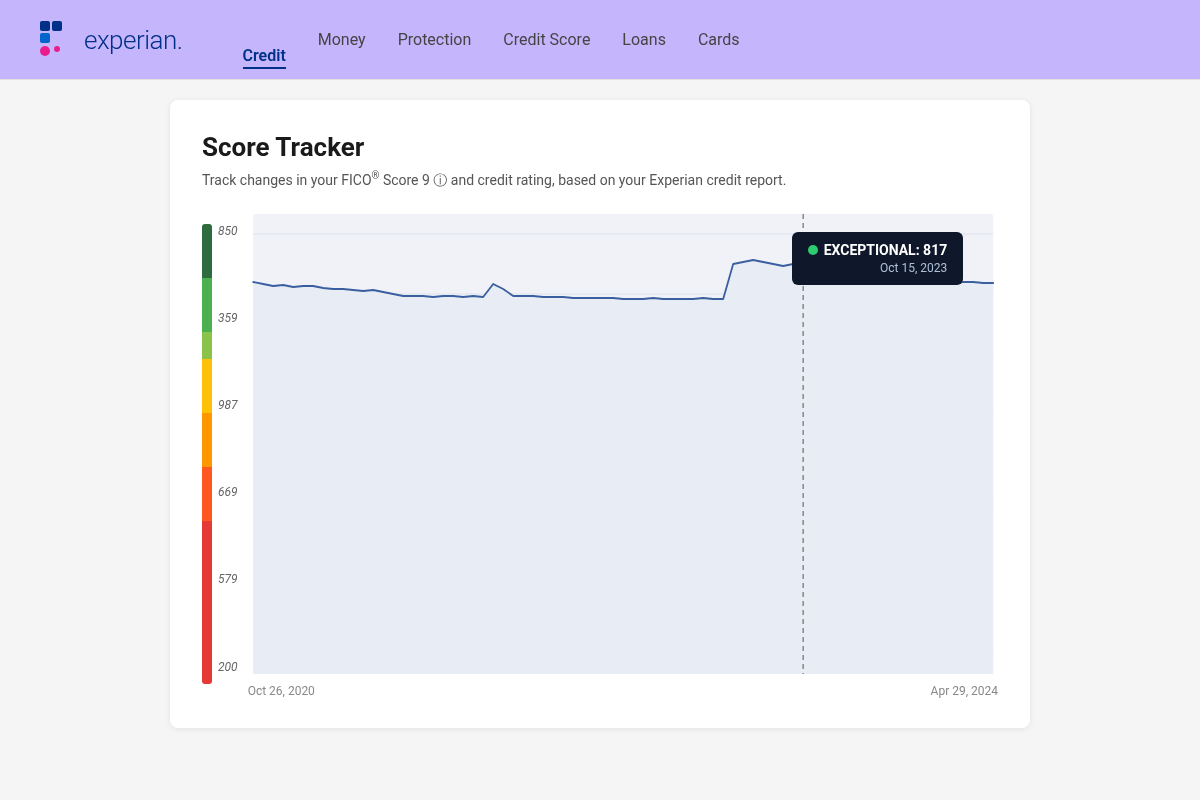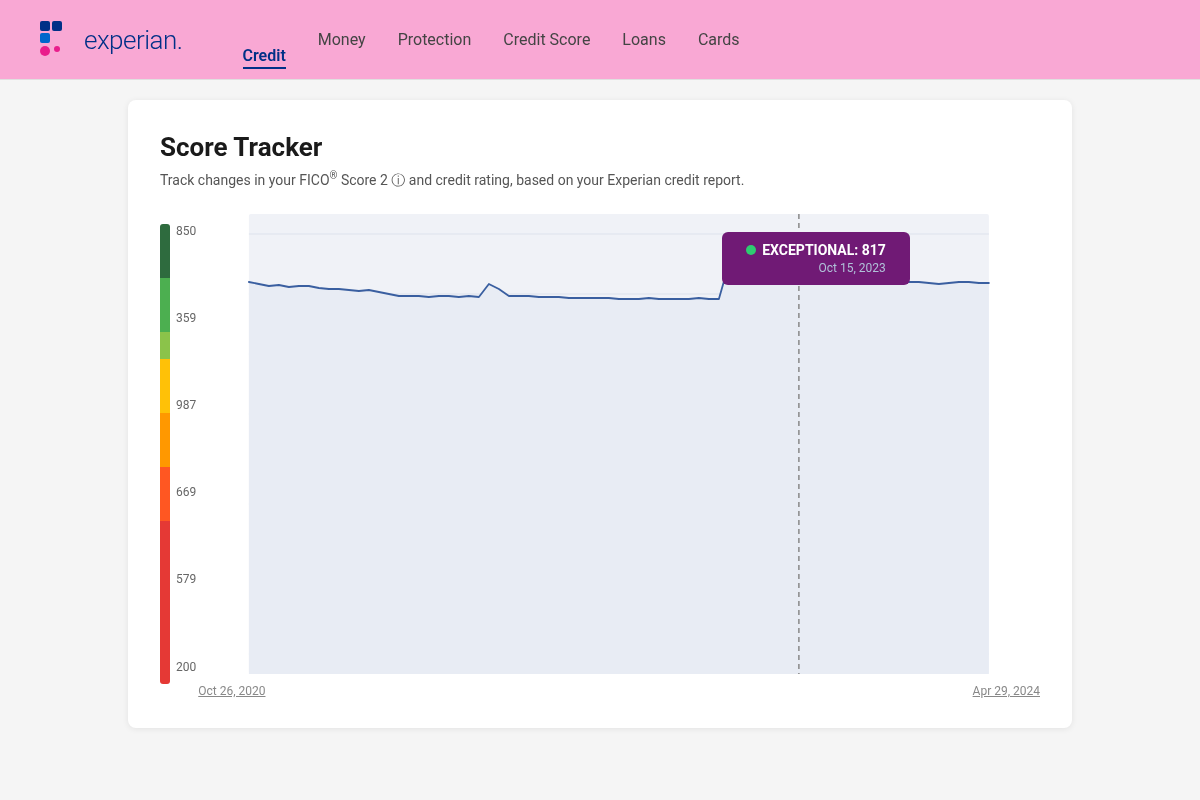--- a/index.html
+++ b/index.html
@@ -1,20 +1,20 @@
 <!DOCTYPE html>
 <html><head>
   <meta charset="utf-8">
   <style>
     * { margin: 0; padding: 0; box-sizing: border-box; }
     body { font-family: -apple-system, BlinkMacSystemFont, 'Segoe UI', Roboto, sans-serif; background: #f5f5f5; }
 
     
     .header {
-      background: #f9a8d4;
+      background: #c4b5fd;
       border-bottom: 1px solid #e0e0e0;
       padding: 0 40px;
       height: 80px;
       display: flex;
       align-items: center;
       gap: 60px;
     }
     .logo-area {
       display: flex;
       align-items: center;
@@ -47,21 +47,21 @@
       padding-bottom: 2px;
       margin-top: 32px;
     }
 
     
     .main { padding: 20px 0; display: flex; justify-content: center; }
     .card {
       background: #fff;
       border-radius: 8px;
       box-shadow: 0 1px 6px rgba(0,0,0,0.08);
-      width: 944px;
+      width: 860px;
       padding: 32px 32px 24px 32px;
     }
     .card-title {
       font-size: 26px;
       font-weight: 700;
       color: #1a1a1a;
       margin-bottom: 8px;
     }
     .card-subtitle {
       font-size: 14px;
@@ -104,46 +104,47 @@
       flex-direction: column;
       border-radius: 3px;
       overflow: hidden;
       height: 460px;
       margin-top: 10px;
     }
     .y-labels {
       display: flex;
       flex-direction: column;
       justify-content: space-between;
-      margin-right: 2px;
+      margin-right: 10px;
       padding: 10px 0 30px 0;
       height: 490px;
+      font-style: italic;
     }
     .y-label {
       font-size: 12px;
       color: #666;
       text-align: right;
     }
     .chart-svg-container {
       flex: 1;
       position: relative;
     }
 
     
     .tooltip {
       position: absolute;
-      background: #701a75;
+      background: #0f172a;
       color: #fff;
       border-radius: 6px;
-      padding: 10px 24px;
+      padding: 10px 16px;
       font-size: 13px;
       pointer-events: none;
       white-space: nowrap;
       top: 18px;
-      left: 524px;
+      left: 544px;
     }
     .tooltip-rating {
       display: flex;
       align-items: center;
       gap: 6px;
       font-weight: 700;
       font-size: 14px;
       margin-bottom: 3px;
     }
     .tooltip-dot {
@@ -159,21 +160,21 @@
       text-align: right;
     }
 
     
     .x-labels {
       display: flex;
       justify-content: space-between;
       padding: 6px 0 0 0;
       margin-left: 0;
     }
-    .x-label { font-size: 12px; color: #888; text-decoration: underline; }
+    .x-label { font-size: 12px; color: #888; }
 
     
     .seg-dark-green { background: #2e6b3e; flex: 1; }
     .seg-green { background: #4caf50; flex: 1; }
     .seg-yellow-green { background: #8bc34a; flex: 0.5; }
     .seg-yellow { background: #ffc107; flex: 1; }
     .seg-orange { background: #ff9800; flex: 1; }
     .seg-red-orange { background: #ff5722; flex: 1; }
     .seg-red { background: #e53935; flex: 3; }
   </style>
@@ -201,21 +202,21 @@
     <a class="nav-item">Credit Score</a>
     <a class="nav-item">Loans</a>
     <a class="nav-item">Cards</a>
   </nav>
 </header>
 
 <div class="main">
   <div class="card">
     <h1 class="card-title">Score Tracker</h1>
     <p class="card-subtitle">
-      <span>Track changes in your FICO</span><sup>®</sup><span> Score 2 ⓘ and credit rating, based on your Experian credit report.</span>
+      <span>Track changes in your FICO</span><sup>®</sup><span> Score 9 ⓘ and credit rating, based on your Experian credit report.</span>
     </p>
 
 
     <div class="chart-wrapper">
       <div class="chart-area">
 
         <div class="y-axis-bar">
           <div class="seg-dark-green"></div>
           <div class="seg-green"></div>
           <div class="seg-yellow-green"></div>

